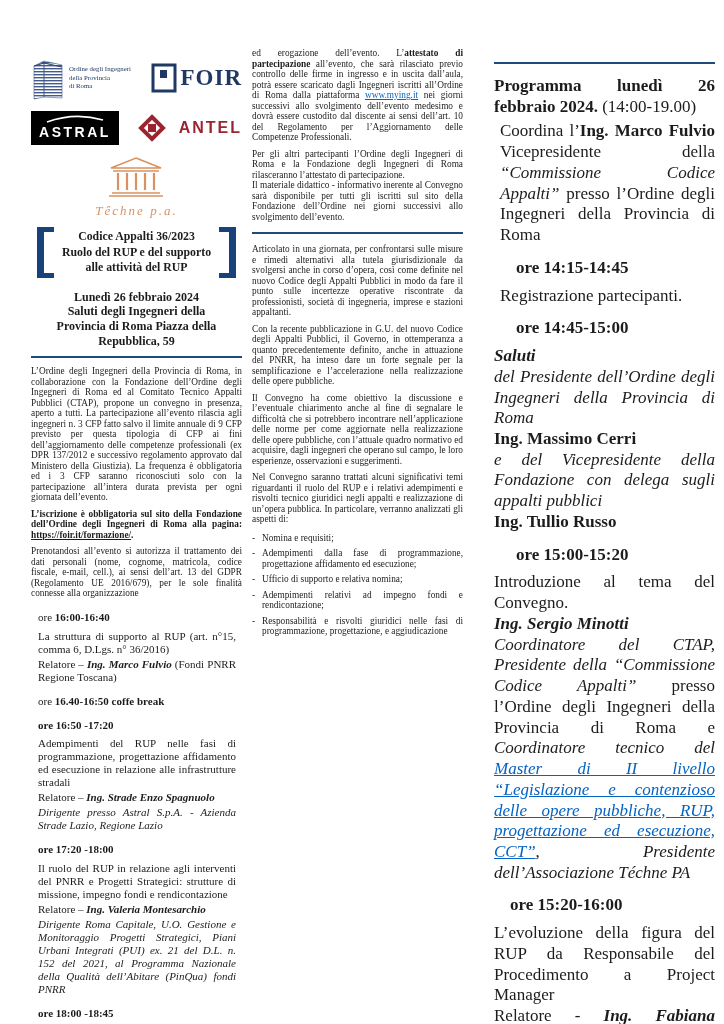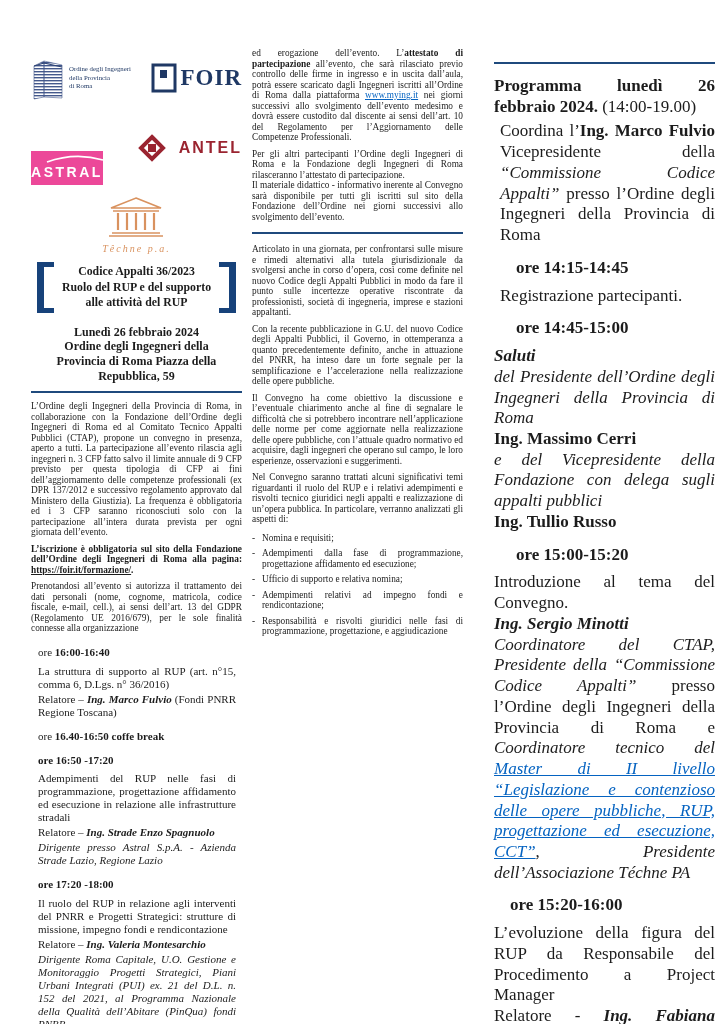--- a/index.html
+++ b/index.html
@@ -21,29 +21,29 @@
   a.black-link{color:inherit;text-decoration:underline;font-weight:bold;}
 
   
   .logos{margin-bottom:6px;}
   .logo-row{display:flex;justify-content:space-between;align-items:center;margin-bottom:11px;}
   .logo-row.center{justify-content:center;margin-bottom:2px;}
   .logo-ordine{display:flex;align-items:center;gap:4px;}
   .ordine-text{font-size:6.8px;line-height:1.3;color:#1f3864;text-align:left;width:78px;}
   .logo-foir{display:flex;align-items:center;gap:4px;}
   .foir-text{font-size:23px;color:#1f3864;letter-spacing:1px;font-weight:bold;}
-  .logo-astral{position:relative;width:72px;height:34px;background:#ec4899;color:#fff;
-     display:flex;align-items:flex-end;justify-content:center;font-family:"Liberation Sans",sans-serif;margin-top:40px;}
+  .logo-astral{position:relative;width:88px;height:34px;background:#000000;color:#fff;
+     display:flex;align-items:flex-end;justify-content:center;font-family:"Liberation Sans",sans-serif;}
   .astral-word{font-size:14px;font-weight:bold;letter-spacing:2.5px;margin-bottom:5px;}
   .astral-arc{position:absolute;top:3px;left:14px;}
   .logo-antel{display:flex;align-items:center;gap:13px;}
   .antel-word{font-size:16px;font-weight:bold;letter-spacing:2px;color:#9a2430;
      font-family:"Liberation Sans",sans-serif;}
   .logo-techne{text-align:center;}
-  .techne-text{font-size:10px;font-style:italic;letter-spacing:2px;color:#d9925f;margin-top:1px;}
+  .techne-text{font-size:13px;font-style:italic;letter-spacing:2px;color:#d9925f;margin-top:1px;}
 
   
   .title-box{position:relative;margin:4px 0 10px 0;padding:4px 28px;text-align:center;}
   .bracket{position:absolute;top:2px;bottom:2px;width:17px;box-sizing:border-box;}
   .bracket.bl{left:6px;border-left:7px solid #17427a;border-top:5px solid #17427a;border-bottom:5px solid #17427a;}
   .bracket.br{right:6px;border-right:7px solid #17427a;border-top:5px solid #17427a;border-bottom:5px solid #17427a;}
   .title-line{font-weight:bold;font-size:11.8px;line-height:1.32;}
   .event-block{text-align:center;font-weight:bold;font-size:12px;line-height:1.22;margin:10px 0 4px 0;}
 
   
@@ -132,21 +132,21 @@
     <div class="title-box">
       <span class="bracket bl"></span>
       <span class="bracket br"></span>
       <div class="title-line">Codice Appalti 36/2023</div>
       <div class="title-line">Ruolo del RUP e del supporto</div>
       <div class="title-line">alle attività del RUP</div>
     </div>
 
     <div class="event-block">
       <div>Lunedì 26 febbraio 2024</div>
-      <div>Ordine degli Ingegneri della</div>
+      <div>Saluti degli Ingegneri della</div>
       <div>Provincia di Roma Piazza della</div>
       <div>Repubblica, 59</div>
     </div>
 
     <hr class="navy">
 
     <div class="small">
       <p>L’Ordine degli Ingegneri della Provincia di Roma, in collaborazione con la Fondazione dell’Ordine degli Ingegneri di Roma ed al Comitato Tecnico Appalti Pubblici (CTAP), propone un convegno in presenza, aperto a tutti. La partecipazione all’evento rilascia agli ingegneri n. 3 CFP fatto salvo il limite annuale di 9 CFP previsto per questa tipologia di CFP ai fini dell’aggiornamento delle competenze professionali (ex DPR 137/2012 e successivo regolamento approvato dal Ministero della Giustizia). La frequenza è obbligatoria ed i 3 CFP saranno riconosciuti solo con la partecipazione all’intera durata prevista per ogni giornata dell’evento.</p>
       <p class="b"><span>L’iscrizione è obbligatoria sul sito della Fondazione dell’Ordine degli Ingegneri di Roma alla pagina: </span><a class="black-link">https://foir.it/formazione/</a><span>.</span></p>
       <p>Prenotandosi all’evento si autorizza il trattamento dei dati personali (nome, cognome, matricola, codice fiscale, e-mail, cell.), ai sensi dell’art. 13 del GDPR (Regolamento UE 2016/679), per le sole finalità connesse alla organizzazione</p>

